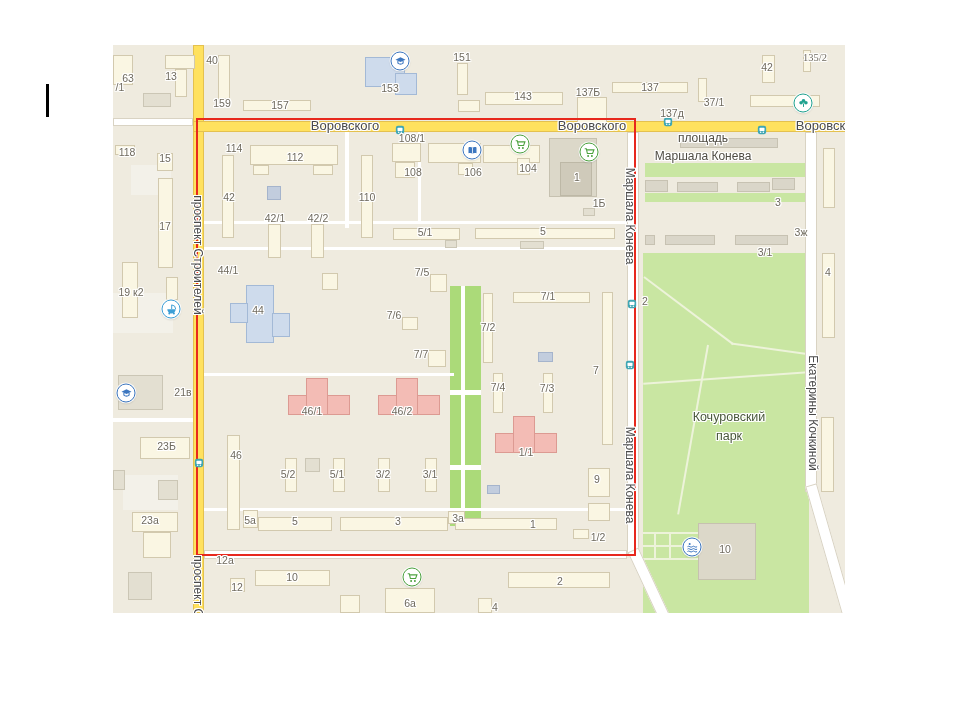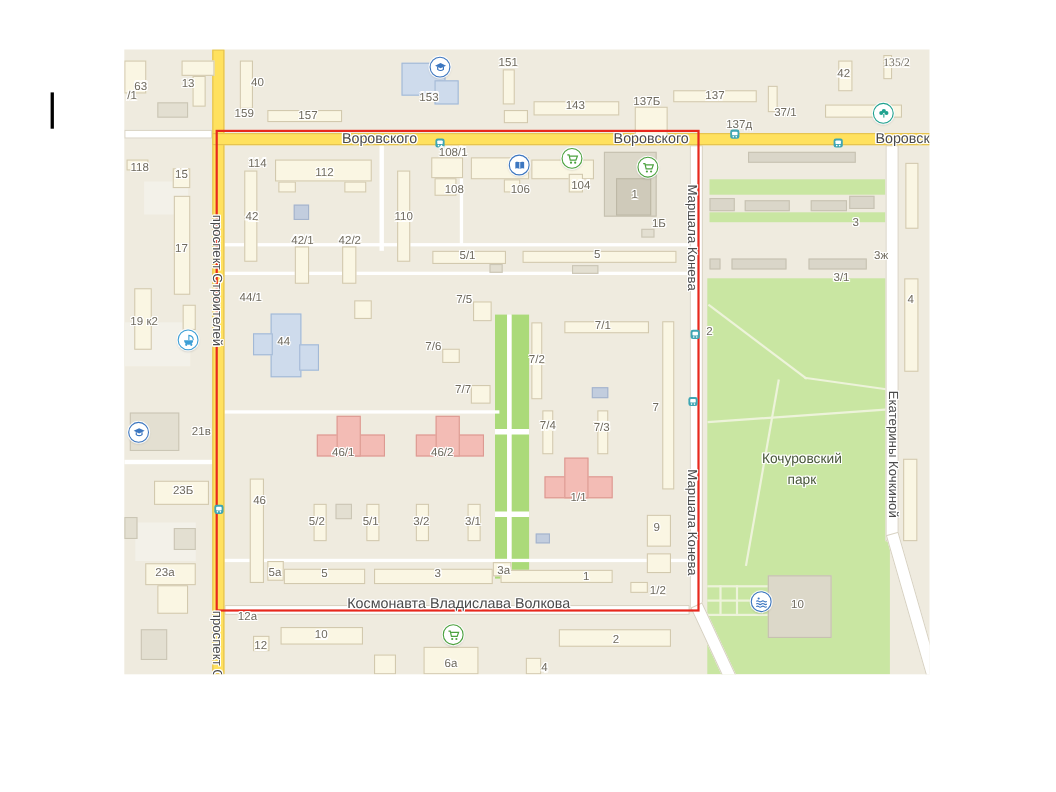--- a/index.html
+++ b/index.html
@@ -294,28 +294,29 @@
           <circle cx="7.6" cy="8.8" r=".9" fill="#fff"></circle>
         </svg>
       </span>
       <span class="lbl sh" style="left: 232px; top: 81px;">Воровского</span>
       <span class="lbl sh" style="left: 479px; top: 81px;">Воровского</span>
       <span class="lbl sh" style="left: 717px; top: 81px;">Воровского</span>
       <span class="lbl sv" style="left: 84px; top: 210px;">проспект Строителей</span>
       <span class="lbl sv" style="left: 84px; top: 570px;">проспект Строителей</span>
       <span class="lbl sv" style="left: 516px; top: 171px;">Маршала Конева</span>
       <span class="lbl sv" style="left: 516px; top: 430px;">Маршала Конева</span>
-      <span class="lbl sh" style="left: 304px; top: 504px;">Космонавта Владислава Волкова</span>
       <span class="lbl sv" style="left: 699px; top: 368px;">Екатерины Кочкиной</span>
+      <span class="lbl a" style="left: 590px; top: 102px;">площадь
+Маршала Конева</span>
       <span class="lbl a ap" style="left: 616px; top: 382px;">Кочуровский
 парк</span>
       <span class="lbl n" style="left: 15px; top: 34px;">63</span>
       <span class="lbl n" style="left: 58px; top: 32px;">13</span>
       <span class="lbl n" style="left: 7px; top: 43px;">/1</span>
-      <span class="lbl n" style="left: 121px; top: 16px; margin-top: 15px;">40</span>
+      <span class="lbl n" style="left: 99px; top: 16px;">40</span>
       <span class="lbl n" style="left: 109px; top: 59px;">159</span>
       <span class="lbl n" style="left: 167px; top: 61px;">157</span>
       <span class="lbl n" style="left: 277px; top: 44px;">153</span>
       <span class="lbl n" style="left: 349px; top: 13px;">151</span>
       <span class="lbl n" style="left: 410px; top: 52px;">143</span>
       <span class="lbl n" style="left: 475px; top: 48px;">137Б</span>
       <span class="lbl n" style="left: 537px; top: 43px;">137</span>
       <span class="lbl n" style="left: 559px; top: 69px;">137д</span>
       <span class="lbl n" style="left: 601px; top: 58px;">37/1</span>
       <span class="lbl n" style="left: 654px; top: 23px;">42</span>

